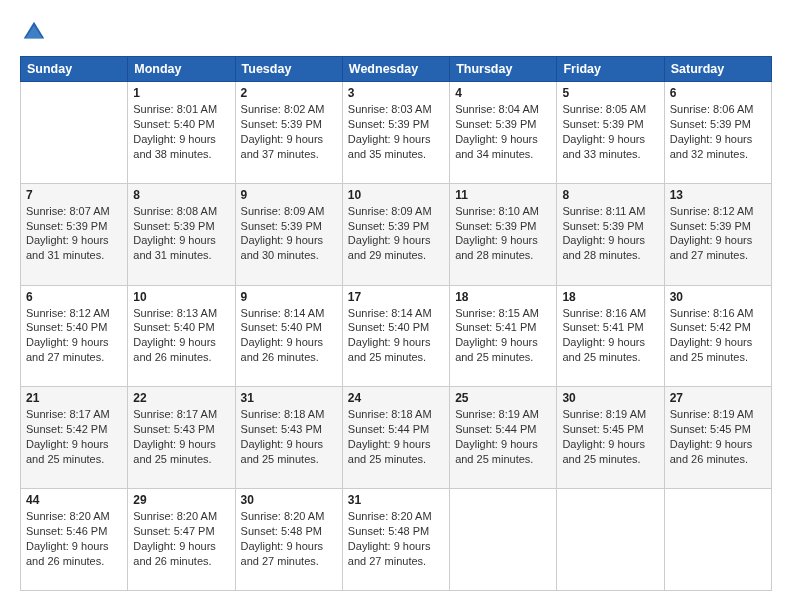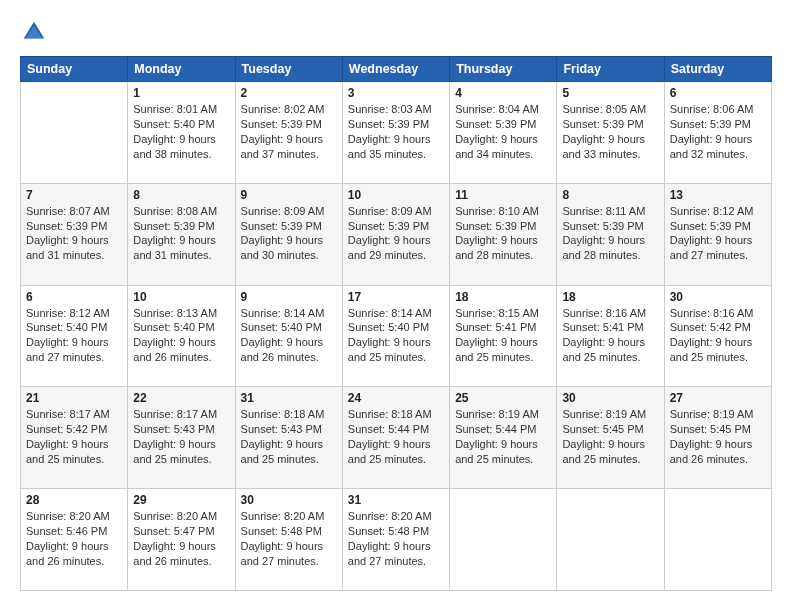--- a/index.html
+++ b/index.html
@@ -240,21 +240,21 @@
             <span class="day-num">30</span>
             <div class="cell-info">Sunrise: 8:19 AM<br>Sunset: 5:45 PM<br>Daylight: 9 hours and 25 minutes.</div>
           </td>
           <td>
             <span class="day-num">27</span>
             <div class="cell-info">Sunrise: 8:19 AM<br>Sunset: 5:45 PM<br>Daylight: 9 hours and 26 minutes.</div>
           </td>
         </tr>
         <tr>
           <td>
-            <span class="day-num">28</span>
+            <span class="day-num">44</span>
             <div class="cell-info">Sunrise: 8:20 AM<br>Sunset: 5:46 PM<br>Daylight: 9 hours and 26 minutes.</div>
           </td>
           <td>
             <span class="day-num">29</span>
             <div class="cell-info">Sunrise: 8:20 AM<br>Sunset: 5:47 PM<br>Daylight: 9 hours and 26 minutes.</div>
           </td>
           <td>
             <span class="day-num">30</span>
             <div class="cell-info">Sunrise: 8:20 AM<br>Sunset: 5:48 PM<br>Daylight: 9 hours and 27 minutes.</div>
           </td>

